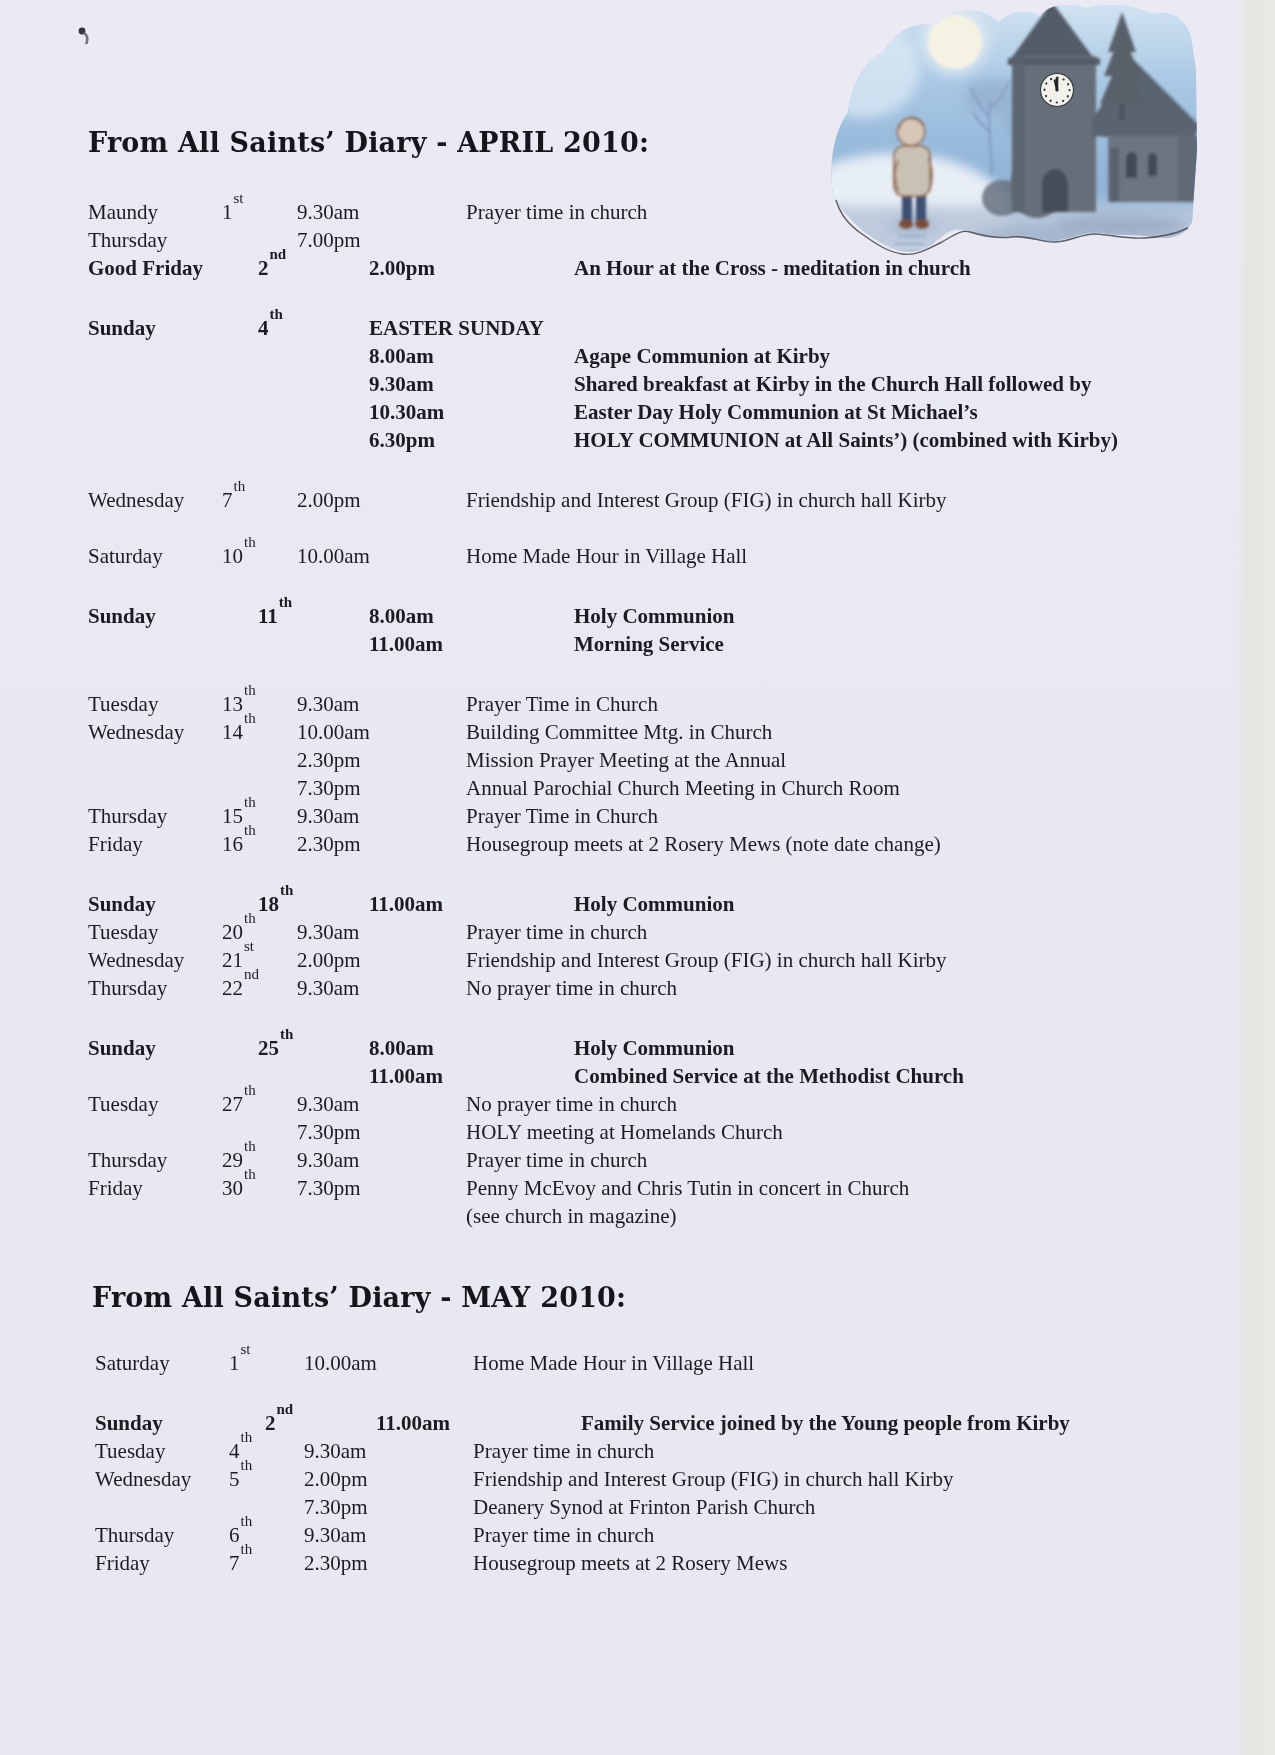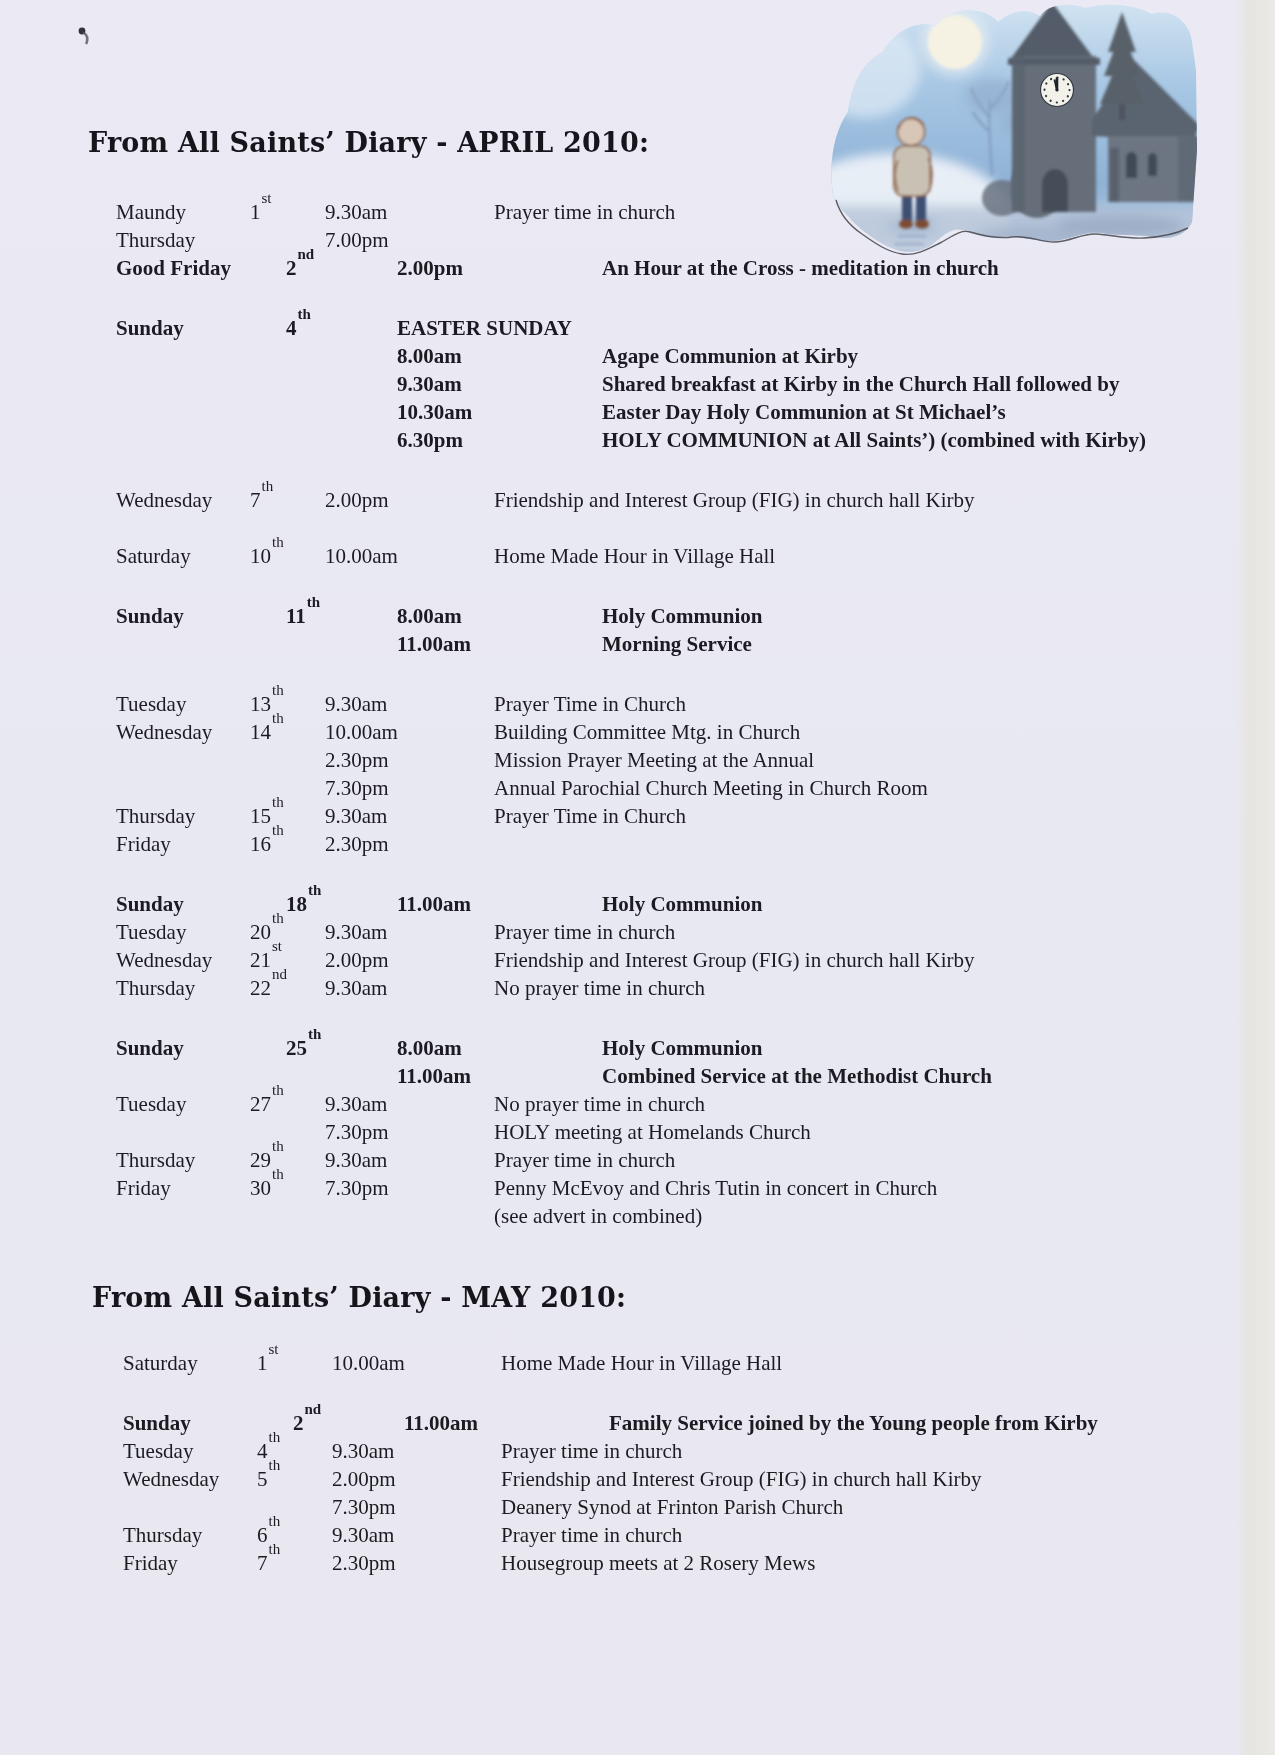--- a/index.html
+++ b/index.html
@@ -20,21 +20,21 @@
     position:absolute;margin:0;
     font-family:"DejaVu Serif","Liberation Serif",serif;
     font-weight:bold;font-size:27px;letter-spacing:.2px;color:#16151b;
     white-space:nowrap;
   }
   #title-april{left:88px;top:127px;}
   #title-may{left:92px;top:1282px;}
   .rows{position:absolute;font-size:21px;line-height:28px;}
   #rows-april{left:88px;top:198px;}
   #rows-may{left:95px;top:1349px;}
-  .group{margin-bottom:32px;margin-left:28px;}
+  .group{margin-bottom:32px;}
   .row{display:flex;white-space:nowrap;height:28px;}
   .row.bold{font-weight:bold;gap:36px;}
   .col-day{width:134px;flex:none;}
   .col-date{width:75px;flex:none;}
   .col-time{width:169px;flex:none;}
   .col-desc{flex:1 1 auto;}
   .col-date sup{font-size:15px;line-height:0;position:relative;top:-8px;left:1px;}
   .illustration{position:absolute;left:740px;top:0;}
 </style>
 </head>
@@ -264,20 +264,21 @@
         <div class="row">
           <span class="col-day">Thursday</span>
           <span class="col-date">15<sup>th</sup></span>
           <span class="col-time">9.30am</span>
           <span class="col-desc">Prayer Time in Church</span>
         </div>
         <div class="row">
           <span class="col-day">Friday</span>
           <span class="col-date">16<sup>th</sup></span>
           <span class="col-time">2.30pm</span>
+          <span class="col-desc">Housegroup meets at 2 Rosery Mews (note date change)</span>
         </div>
       </div>
       <div class="group">
         <div class="row bold">
           <span class="col-day">Sunday</span>
           <span class="col-date">18<sup>th</sup></span>
           <span class="col-time">11.00am</span>
           <span class="col-desc">Holy Communion</span>
         </div>
         <div class="row">
@@ -333,21 +334,21 @@
         <div class="row">
           <span class="col-day">Friday</span>
           <span class="col-date">30<sup>th</sup></span>
           <span class="col-time">7.30pm</span>
           <span class="col-desc">Penny McEvoy and Chris Tutin in concert in Church</span>
         </div>
         <div class="row">
           <span class="col-day"></span>
           <span class="col-date"></span>
           <span class="col-time"></span>
-          <span class="col-desc">(see advert in combined)</span>
+          <span class="col-desc">(see church in magazine)</span>
         </div>
       </div>
     </div>
 
   <h1 class="section-title" id="title-may">From All Saints’ Diary - MAY 2010:</h1>
   <div class="rows" id="rows-may">
       <div class="group">
         <div class="row">
           <span class="col-day">Saturday</span>
           <span class="col-date">1<sup>st</sup></span>

